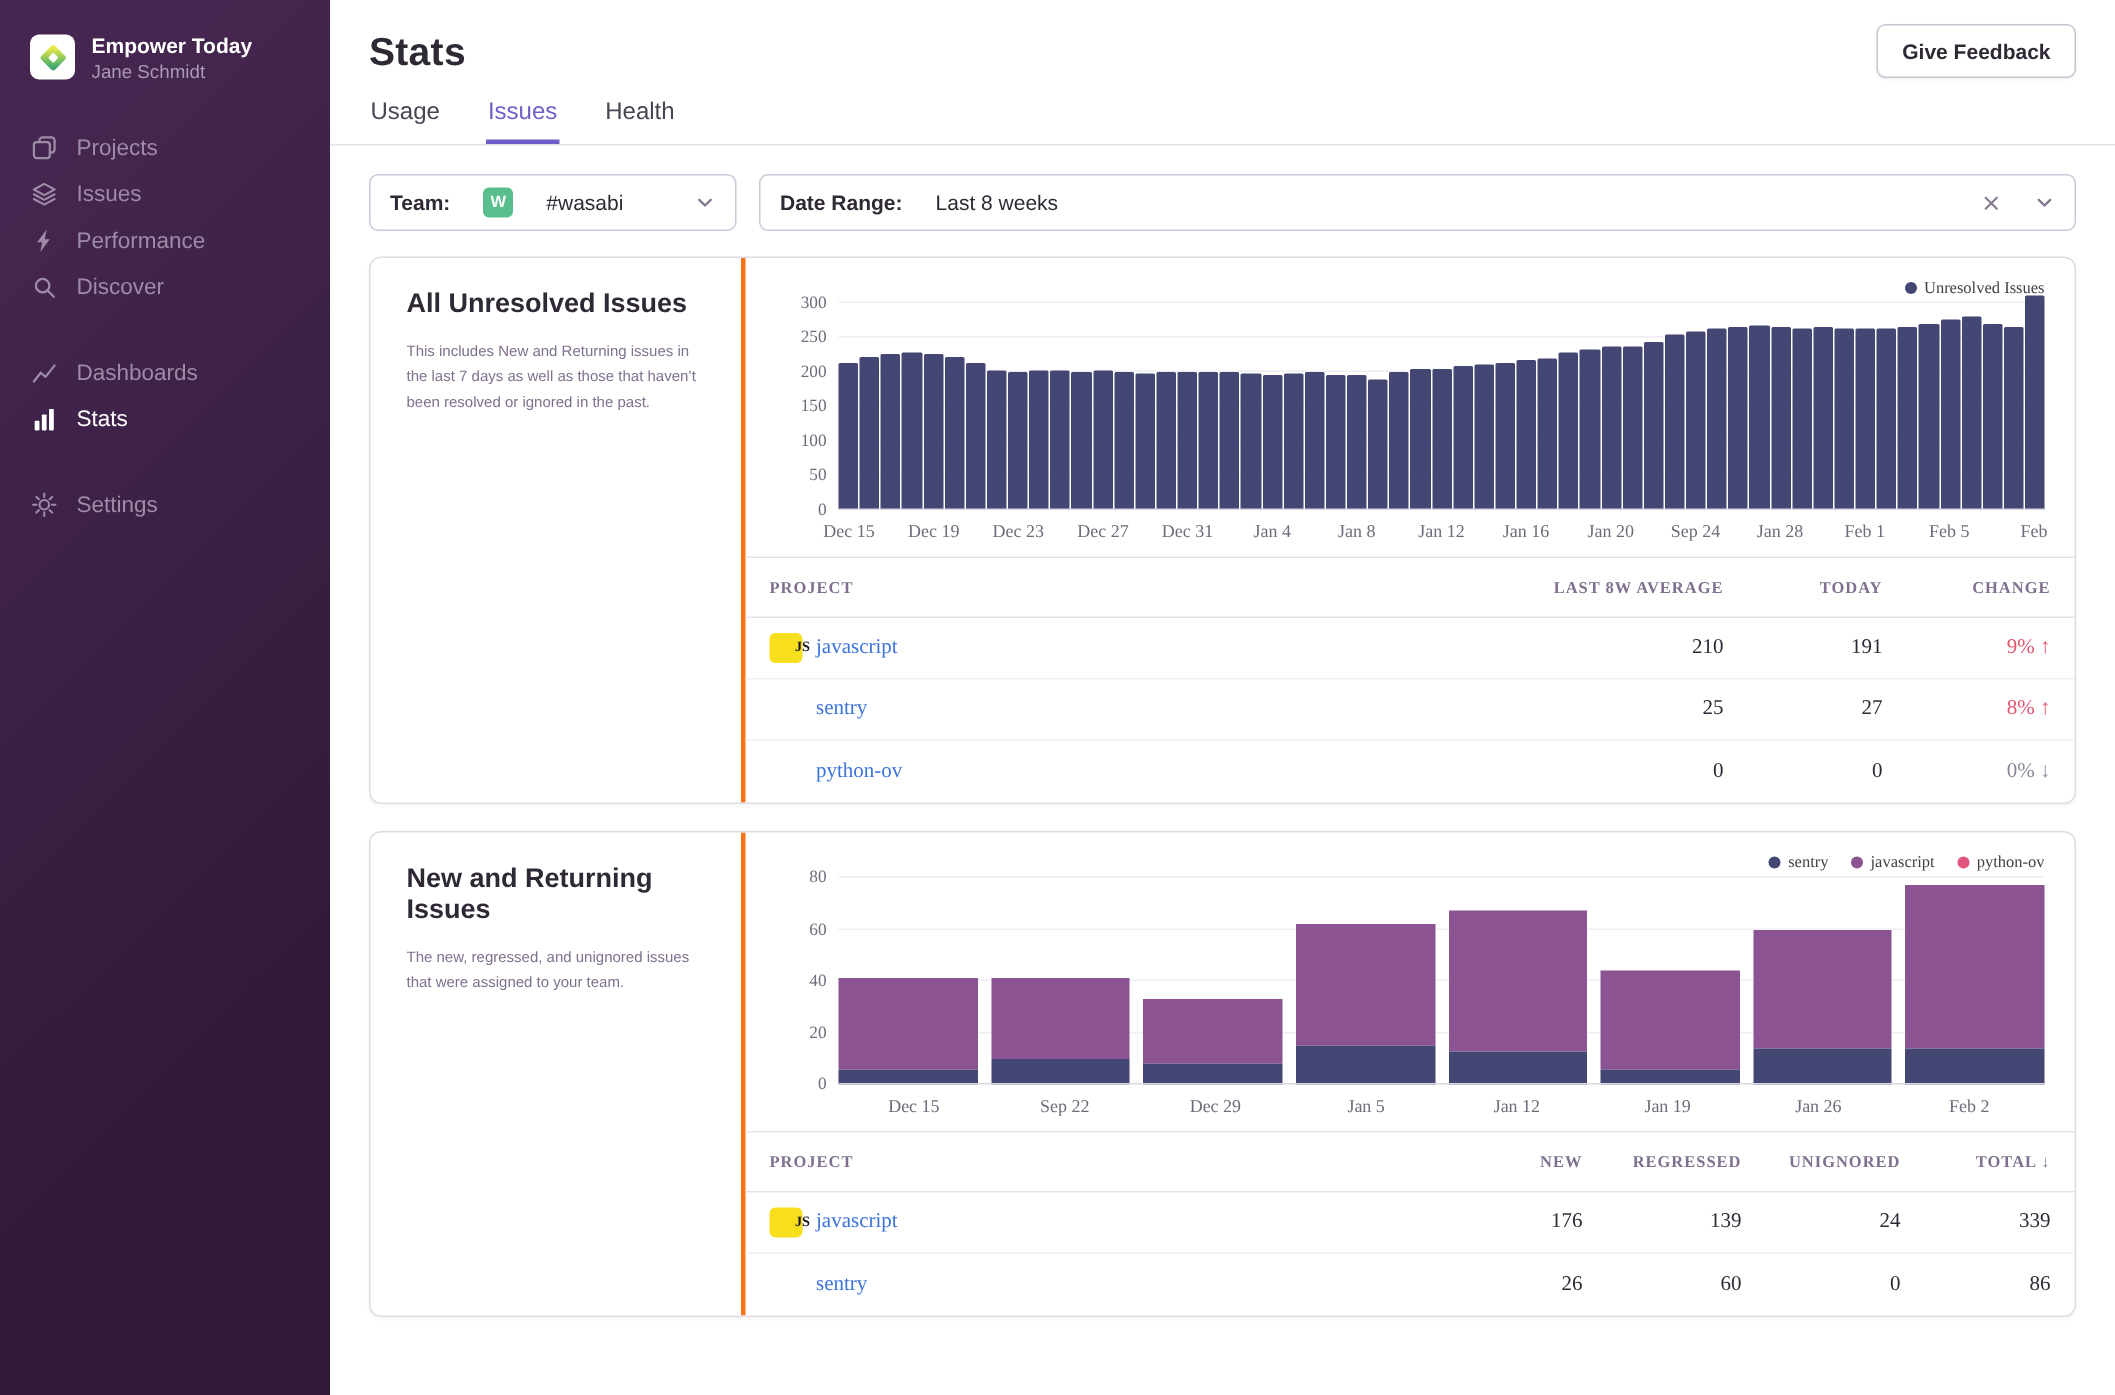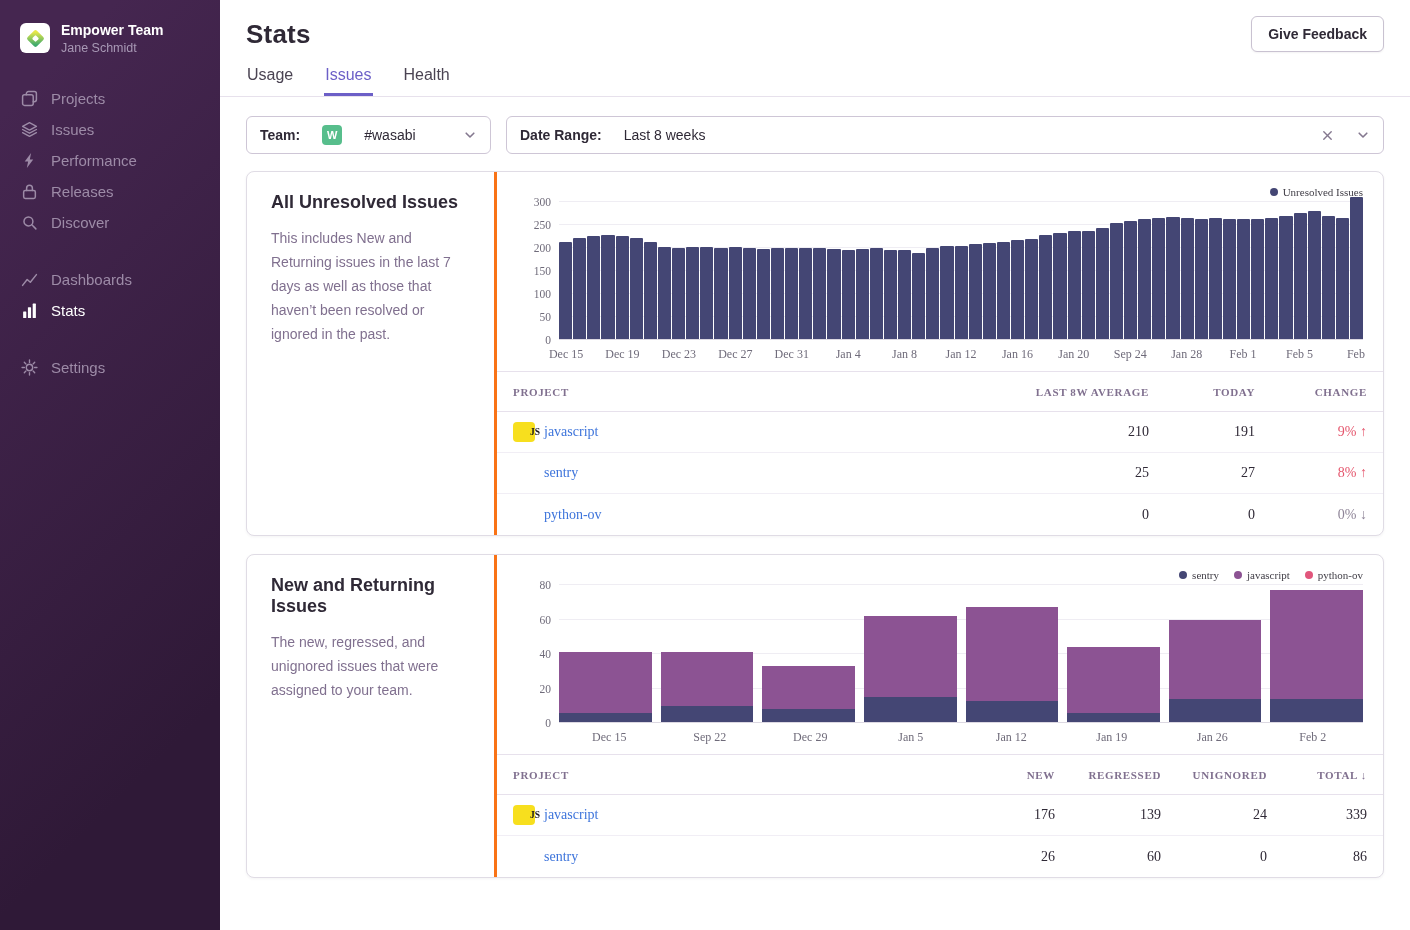--- a/index.html
+++ b/index.html
@@ -58,21 +58,21 @@
     font-size:11px; font-weight:bold; display:flex; align-items:center; justify-content:center; flex-shrink:0; }
   .flex-spacer { flex:1; }
   .icon-btn { display:flex; align-items:center; color:#84788f; }
   .ml-auto { margin-left:auto; }
 
   
   .panel { display:flex; border:1px solid #e0dce5; border-radius:8px; background:#fff;
     margin-bottom:18px; box-shadow:0 1px 3px rgba(46,34,62,.05); overflow:hidden; }
   .panel-side { width:250px; flex-shrink:0; padding:20px 24px; border-right:3px solid #f97316; }
   .panel-title { font-size:18px; font-weight:bold; color:#2f2936; margin:0 0 13px; }
-  .panel-desc { font-size:14px; color:#80708f; line-height:1.72; margin:0; }
+  .panel-desc { font-size:10px; color:#80708f; line-height:1.72; margin:0; }
   .panel-main { flex:1; min-width:0; display:flex; flex-direction:column;font-family:Liberation Serif, serif; }
 
   
   .chart { padding:13px 20px 4px; }
   .legend { display:flex; justify-content:flex-end; gap:15px; font-size:11px; color:#434049; margin-bottom:3px; min-height:14px; }
   .legend-item { display:flex; align-items:center; gap:5px; }
   .dot { width:8px; height:8px; border-radius:50%; display:inline-block; background:#444674; }
   .chart-body { display:flex; margin-bottom:27px; }
   .y-axis { width:34px; margin-right:8px; position:relative; flex-shrink:0; }
   .ytick { position:absolute; right:0; font-size:11.5px; color:#6f6b7a; }
@@ -110,21 +110,21 @@
 <body>
 
 <div class="app">
 
   <aside class="sidebar">
     <div class="org">
       <div class="org-logo">
           <div class="diamond"></div>
         </div>
       <div class="org-text">
-        <div class="org-name">Empower Team</div>
+        <div class="org-name">Empower Today</div>
         <div class="user-name">Jane Schmidt</div>
       </div>
     </div>
     <nav>
       <div class="nav-group">
         <a class="nav-item">
           <span class="nav-icon">
             <svg width="17" height="17" viewBox="0 0 16 16" fill="none" stroke="currentColor" stroke-width="1.4" stroke-linecap="round" stroke-linejoin="round">
                 <rect x="1.5" y="4.5" width="10" height="10" rx="1.8"></rect>
                 <path d="M5 4.5v-1A2 2 0 0 1 7 1.5h5.5a2 2 0 0 1 2 2V9a2 2 0 0 1-2 2h-1"></path>
@@ -142,29 +142,20 @@
           </span>
           <span>Issues</span>
         </a>
         <a class="nav-item">
           <span class="nav-icon">
             <svg width="17" height="17" viewBox="0 0 16 16" fill="currentColor">
                 <path d="M9.5 1 3.5 9h3.2L5.5 15l6-8H8.3L9.5 1z"></path>
               </svg>
           </span>
           <span>Performance</span>
-        </a>
-        <a class="nav-item">
-          <span class="nav-icon">
-            <svg width="17" height="17" viewBox="0 0 16 16" fill="none" stroke="currentColor" stroke-width="1.4" stroke-linecap="round" stroke-linejoin="round">
-                <rect x="2.5" y="7" width="11" height="7.5" rx="1.5"></rect>
-                <path d="M5.3 7V4.8a2.7 2.7 0 0 1 5.4 0V7"></path>
-              </svg>
-          </span>
-          <span>Releases</span>
         </a>
         <a class="nav-item">
           <span class="nav-icon">
             <svg width="17" height="17" viewBox="0 0 16 16" fill="none" stroke="currentColor" stroke-width="1.4" stroke-linecap="round">
                 <circle cx="7" cy="7" r="4.2"></circle>
                 <path d="M10.2 10.2 14 14"></path>
               </svg>
           </span>
           <span>Discover</span>
         </a>

